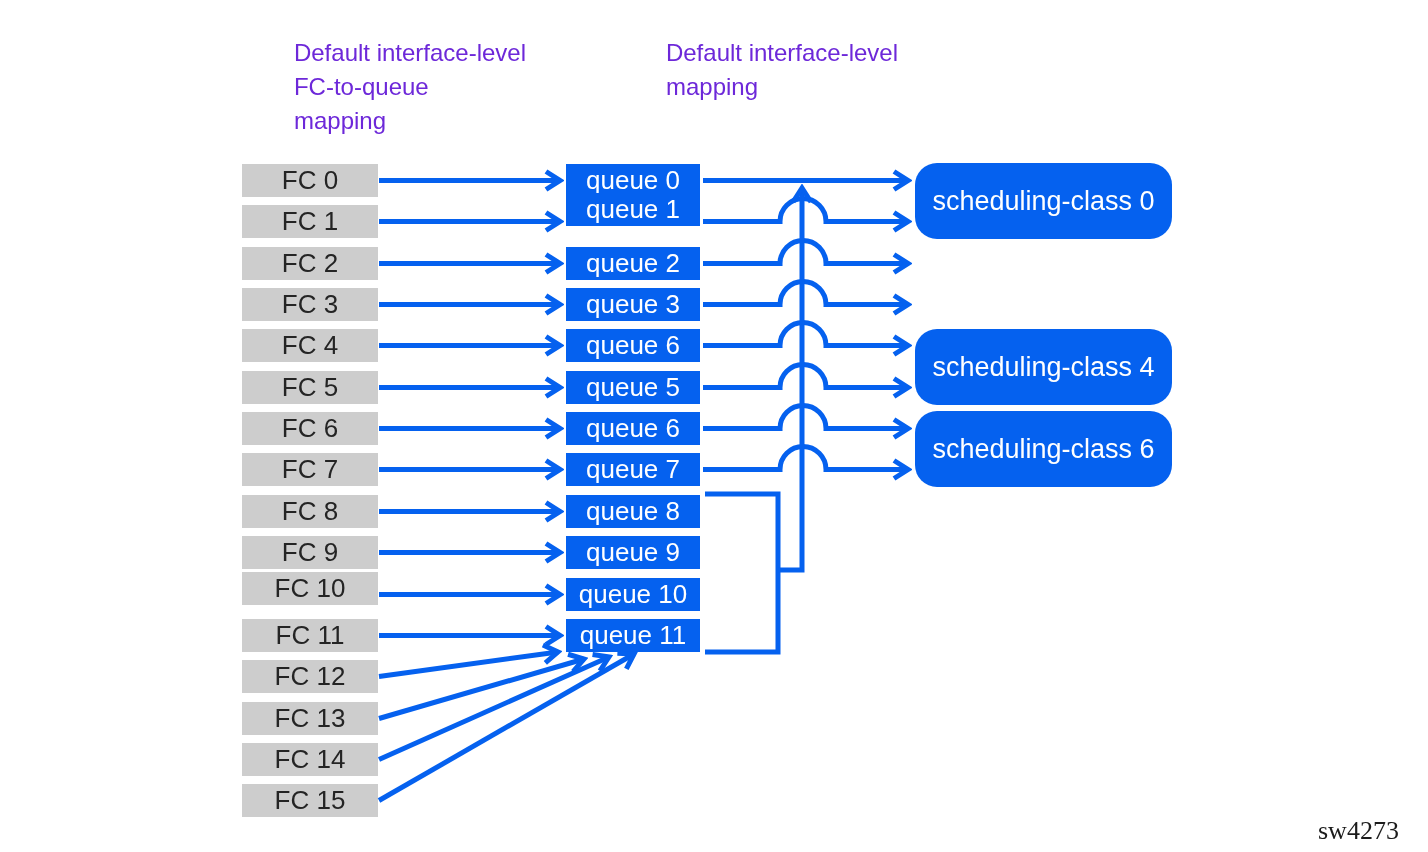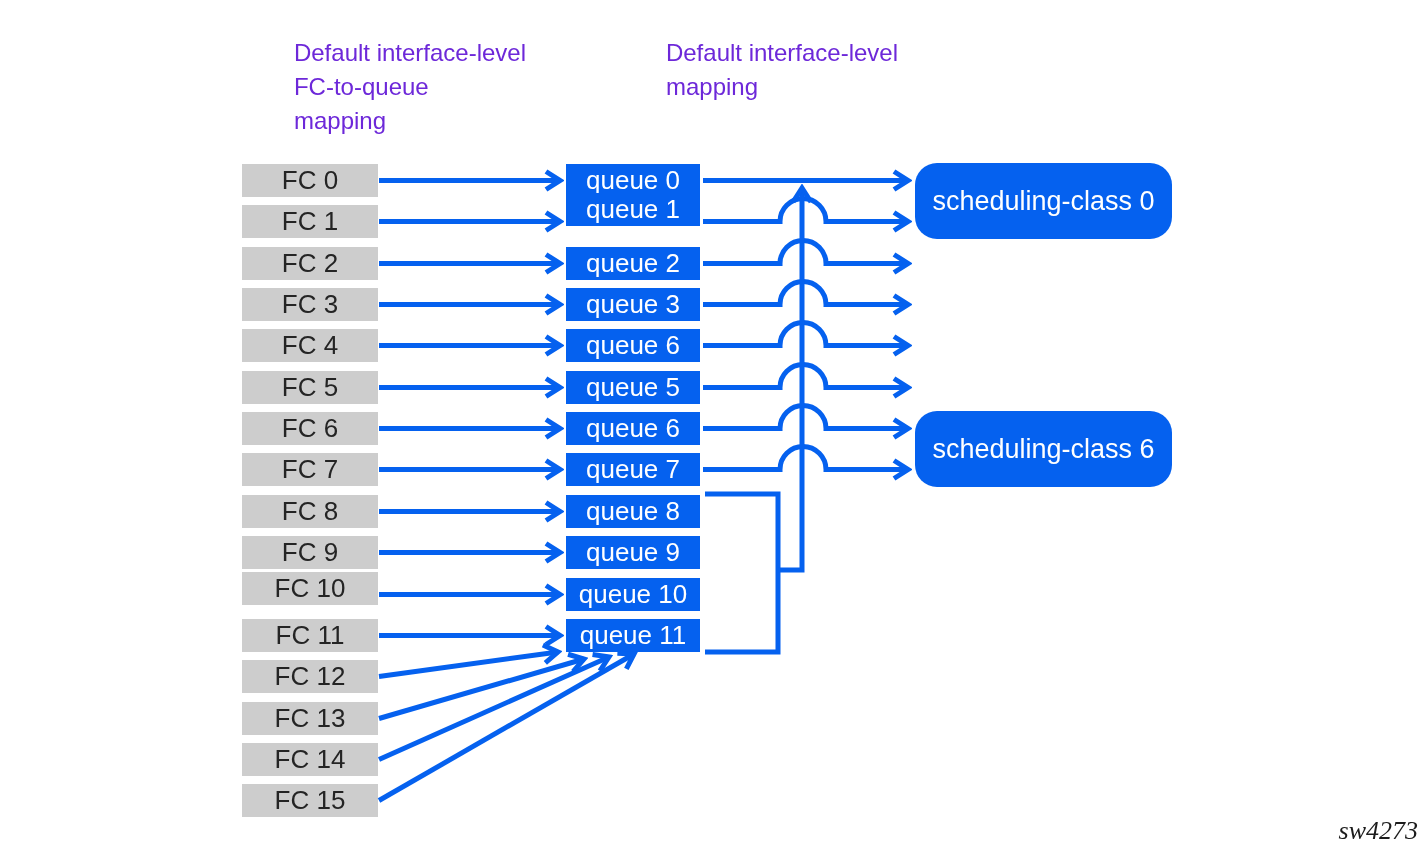--- a/index.html
+++ b/index.html
@@ -14,22 +14,22 @@
   }
   .box{
     position:absolute;display:flex;align-items:center;justify-content:center;
     box-sizing:border-box;
   }
   .fc{left:242px;width:136px;height:33px;background:#cdcdcd;color:#242424;font-size:26px;justify-content:center;}
   .q{left:566px;width:134px;height:33px;background:#0561ef;color:#ffffff;font-size:26px;}
   .sc{left:915px;width:257px;height:76px;background:#0561ef;color:#ffffff;font-size:27px;border-radius:22px;}
   .wires{position:absolute;left:0;top:0;width:1428px;height:852px;}
   .wm{
-    position:absolute;left:1318px;top:816px;width:100px;text-align:right;
-    font-family:"Liberation Serif",serif;font-style:italic;font-size:26px;color:#1c1c1c;
+    position:absolute;left:1318px;top:816px;width:100px;text-align:left;
+    font-family:"Liberation Serif",serif;font-size:26px;color:#1c1c1c;
   }
 </style>
 </head>
 <body>
 
 <div class="canvas">
 
   <div class="hdr" style="left:410px">
     <div>Default interface-level</div>
     <div>FC-to-queue</div>
@@ -122,20 +122,23 @@
   <div class="box q" style="top:578px">
       <span>queue 10</span>
     </div>
   <div class="box q" style="top:619px">
       <span>queue 11</span>
     </div>
 
   <div class="box sc" style="top:163px">
       <span>scheduling-class 0</span>
     </div>
+  <div class="box sc" style="top:329px">
+      <span>scheduling-class 4</span>
+    </div>
   <div class="box sc" style="top:411px">
       <span>scheduling-class 6</span>
     </div>
 
   <svg class="wires" viewBox="0 0 1428 852" aria-hidden="true">
     <defs>
       <marker id="ah" viewBox="-18 -12 22 24" refX="0" refY="0" markerWidth="22" markerHeight="24" orient="auto" markerUnits="userSpaceOnUse">
         <path d="M-14,-9 L0,0 L-14,9" fill="none" stroke="#0561ef" stroke-width="5"></path>
       </marker>
     </defs>

